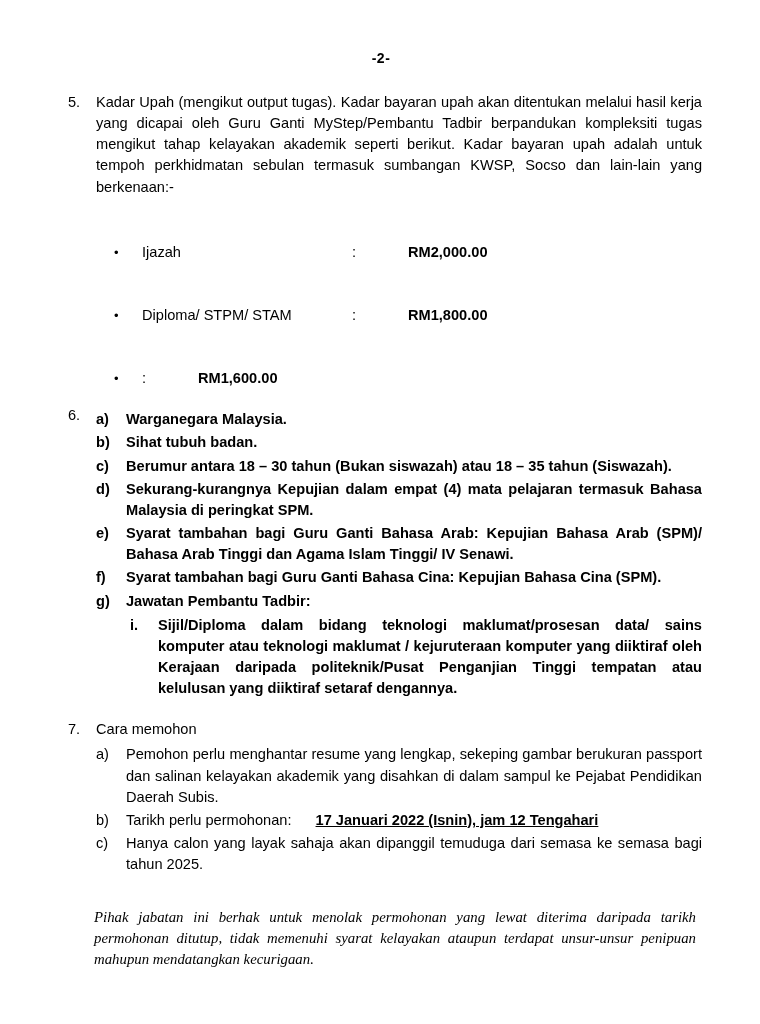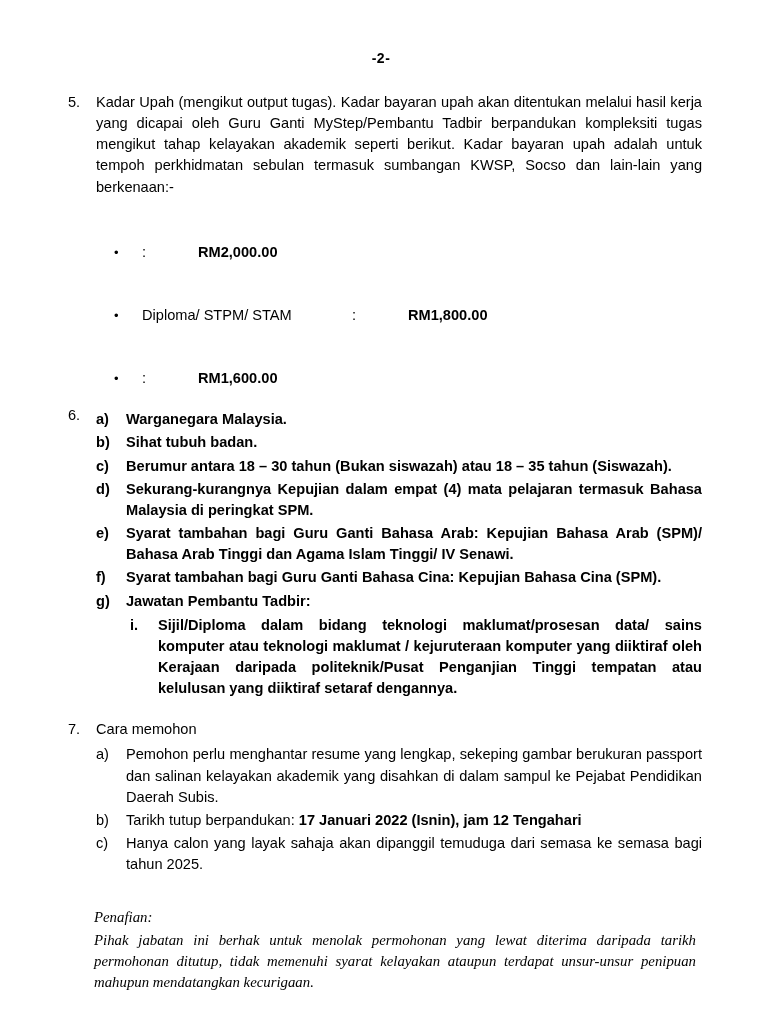--- a/index.html
+++ b/index.html
@@ -108,20 +108,22 @@
   .roman-label {
     width: 28px;
     flex: 0 0 28px;
   }
   .roman-body {
     flex: 1 1 auto;
     font-weight: bold;
   }
   .underline-bold {
     font-weight: bold;
+    text-decoration: underline;
+    margin-left: 20px;
   }
 
   .section-gap {
     height: 14px;
   }
 
   
   .disclaimer {
     margin-top: 30px;
     font-family: "Liberation Serif", serif;
@@ -152,20 +154,21 @@
   <div class="content">
 
     <div class="num-item">
       <div class="num-label">5.</div>
       <div class="num-body">
         <div class="justify">Kadar Upah (mengikut output tugas). Kadar bayaran upah akan ditentukan melalui hasil kerja yang dicapai oleh Guru Ganti MyStep/Pembantu Tadbir berpandukan kompleksiti tugas mengikut tahap kelayakan akademik seperti berikut. Kadar bayaran upah adalah untuk tempoh perkhidmatan sebulan termasuk sumbangan KWSP, Socso dan lain-lain yang berkenaan:-</div>
         <div class="salary-list">
 
           <div class="salary-row">
             <div class="salary-bullet">•</div>
+            <div class="salary-name">Ijazah</div>
             <div class="salary-colon">:</div>
             <div class="salary-amount">RM2,000.00</div>
           </div>
 
           <div class="salary-row">
             <div class="salary-bullet">•</div>
             <div class="salary-name">Diploma/ STPM/ STAM</div>
             <div class="salary-colon">:</div>
             <div class="salary-amount">RM1,800.00</div>
           </div>
@@ -231,33 +234,32 @@
 
         <div class="sub-list">
           <div class="sub-item">
             <div class="sub-label">a)</div>
             <div class="sub-body justify">Pemohon perlu menghantar resume yang lengkap, sekeping gambar berukuran passport dan salinan kelayakan akademik yang disahkan di dalam sampul ke Pejabat Pendidikan Daerah Subis.</div>
           </div>
 
           <div class="sub-item">
             <div class="sub-label">b)</div>
             <div class="sub-body">
-              <span>Tarikh tutup berpandukan: </span><span class="underline-bold">17 Januari 2022 (Isnin), jam 12 Tengahari</span>
+              <span>Tarikh perlu permohonan: </span><span class="underline-bold">17 Januari 2022 (Isnin), jam 12 Tengahari</span>
             </div>
           </div>
 
           <div class="sub-item">
             <div class="sub-label">c)</div>
             <div class="sub-body justify">Hanya calon yang layak sahaja akan dipanggil temuduga dari semasa ke semasa bagi tahun 2025.</div>
           </div>
         </div>
       </div>
     </div>
 
     <div class="disclaimer">
-      <p class="title">Penafian:</p>
       <p>Pihak jabatan ini berhak untuk menolak permohonan yang lewat diterima daripada tarikh permohonan ditutup, tidak memenuhi syarat kelayakan ataupun terdapat unsur-unsur penipuan mahupun mendatangkan kecurigaan.</p>
     </div>
 
     <div class="spacer-bottom"></div>
 
   </div>
 </div>
 
 </body></html>

